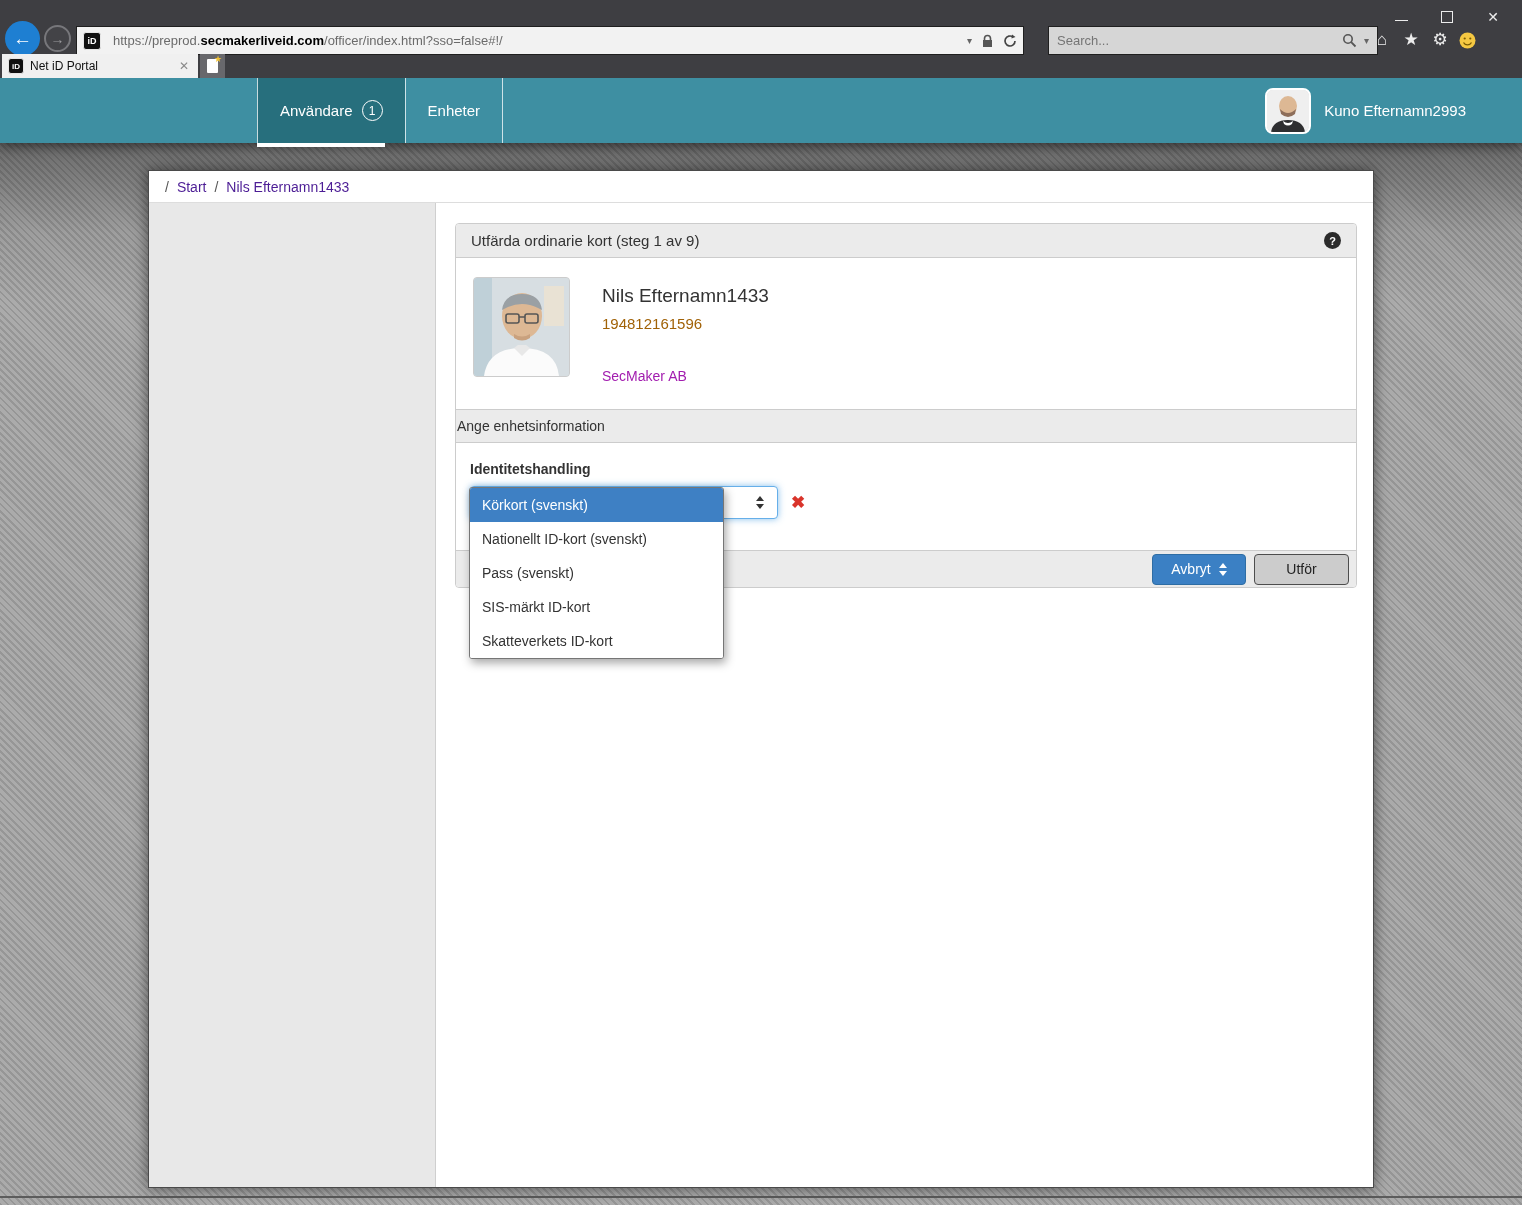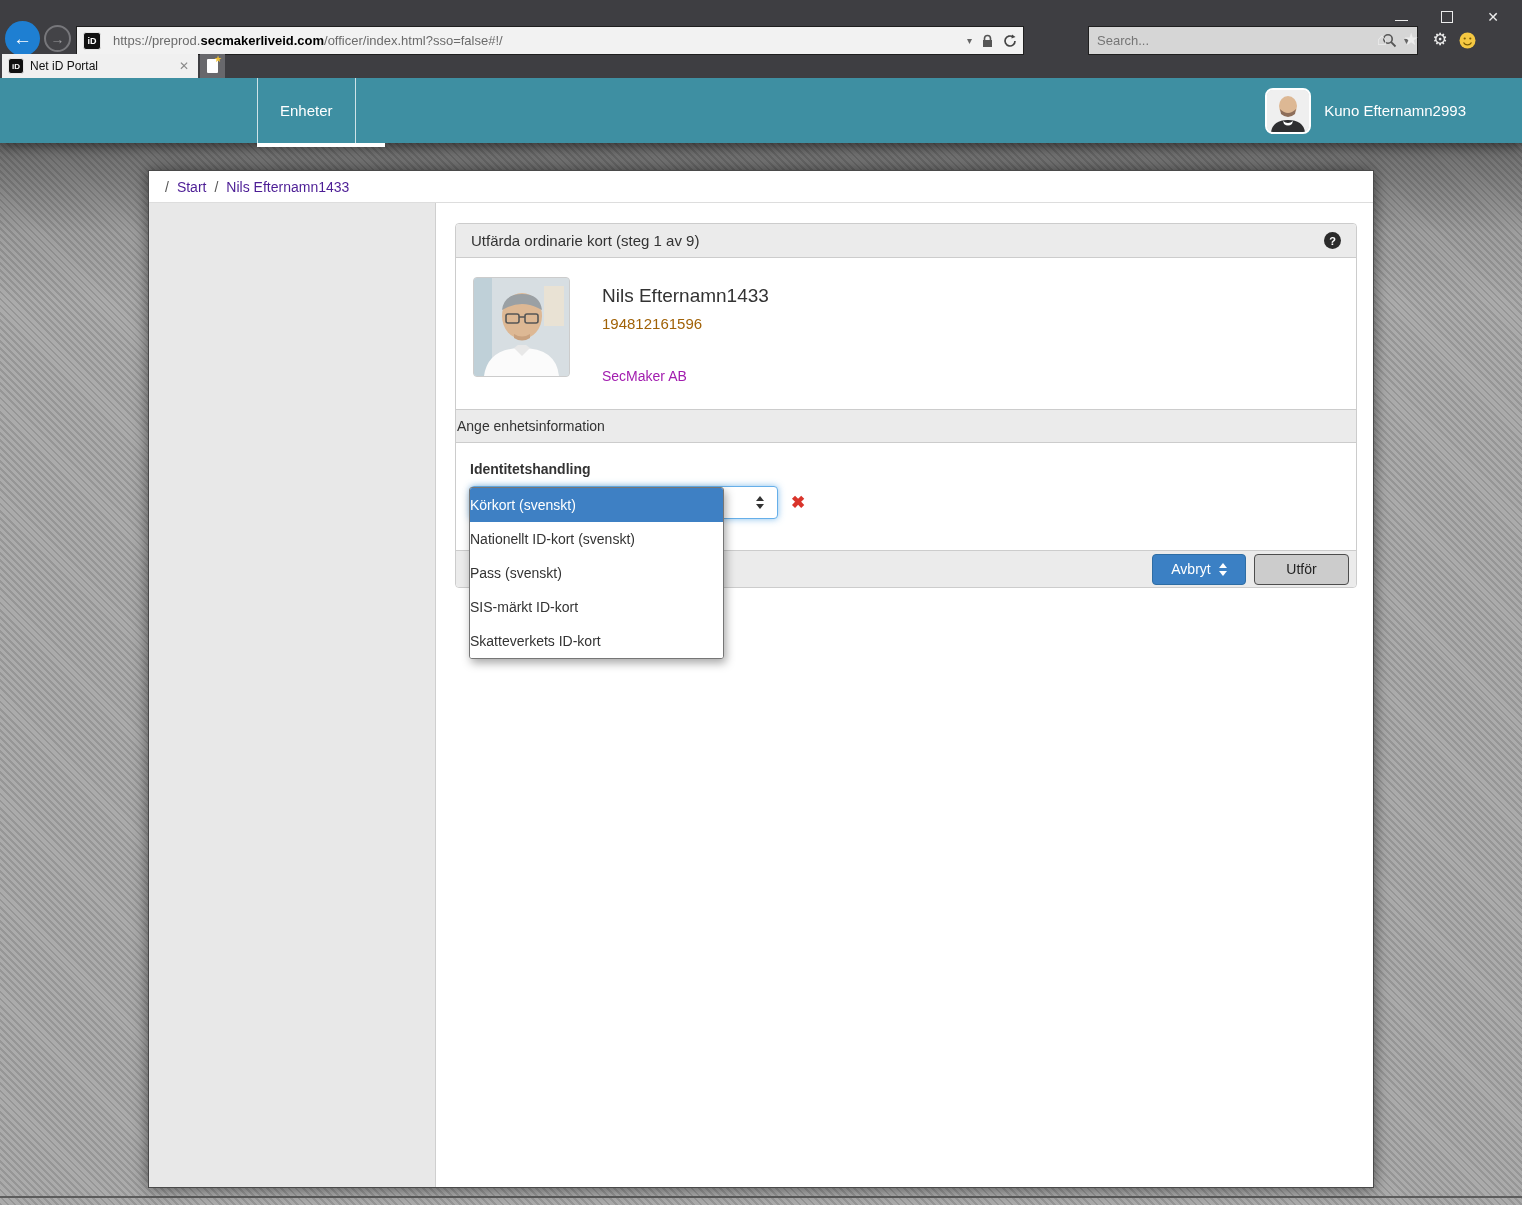--- a/index.html
+++ b/index.html
@@ -24,21 +24,21 @@
   .url-bar { position:absolute; left:76px; top:26px; width:948px; height:29px; background:#F2F2F2;
              border:1px solid #1f1f1f; display:flex; align-items:center; padding:0 6px; }
   .favicon { width:18px; height:18px; background:#111; border:1px solid #e6e6e6; border-radius:3px;
              color:#fff; font-size:9px; font-weight:bold; display:flex; align-items:center;
              justify-content:center; flex:0 0 auto; }
   .url-text { margin-left:12px; font-size:13px; color:#6b6b6b; white-space:nowrap; overflow:hidden; flex:1; }
   .url-text b { color:#000; font-weight:bold; }
   .url-icons { display:flex; align-items:center; gap:10px; color:#555; flex:0 0 auto; }
   .caret { font-size:10px; color:#666; }
 
-  .search-box { position:absolute; left:1088px; top:26px; width:330px; height:29px; background:#D6D6D6;
+  .search-box { position:absolute; left:1048px; top:26px; width:330px; height:29px; background:#D6D6D6;
                 border:1px solid #1f1f1f; display:flex; align-items:center; padding:0 8px; }
   .search-box input { flex:1; border:none; background:transparent; outline:none; font-size:13px;
                       color:#222; font-family:"Liberation Sans", sans-serif; }
   .tb-icons { position:absolute; left:1372px; top:29px; display:flex; align-items:center; gap:9px; }
   .tb-ic { color:#ececec; font-size:17px; line-height:22px; width:20px; text-align:center; }
 
   .tab-strip { position:absolute; left:0; top:54px; height:24px; display:flex; }
   .browser-tab { width:196px; margin-left:2px; background:#F0F0F0; display:flex; align-items:center;
                  padding:0 6px; }
   .browser-tab .favicon { width:16px; height:16px; font-size:8px; }
@@ -115,21 +115,21 @@
   .btn { height:31px; border-radius:4px; font-size:14px; display:flex; align-items:center;
          justify-content:center; font-family:"Liberation Sans", sans-serif; }
   .btn-cancel { width:94px; background:#3B80C4; color:#fff; border:1px solid #2e6da4; gap:8px; }
   .btn-cancel .tri-up { border-bottom-color:#fff; } .btn-cancel .tri-down { border-top-color:#fff; }
   .btn-submit { width:95px; background:#CCCCCC; color:#222; border:1px solid #4d4d4d; }
 
   
   .dropdown { position:absolute; left:469px; top:487px; width:255px; background:#fff;
               border:1px solid #767676; border-radius:3px; box-shadow:2px 4px 10px rgba(0,0,0,.35);
               z-index:60; overflow:hidden; }
-  .opt { height:34px; display:flex; align-items:center; font-size:14px; color:#333; background:#fff; }
+  .opt { height:34px; display:flex; align-items:center; padding-left:12px; font-size:14px; color:#333; background:#fff; }
   .opt.selected { background:#3E80C4; color:#fff; }
 </style>
 </head>
 <body>
 
 <div class="chrome">
   <div class="win-controls">
     <div class="win-btn">
         <span class="glyph-min"></span>
       </div>
@@ -194,20 +194,24 @@
     <div class="newtab-btn">
       <div class="page-ic">
           <span class="st">★</span>
         </div>
     </div>
   </div>
 </div>
 
 <div class="app-header">
   <div class="nav-tabs">
+    <div class="nav-tab active">
+      <span>Användare</span>
+      <span class="badge">1</span>
+    </div>
     <div class="nav-tab">
       <span>Enheter</span>
     </div>
   </div>
   <div class="profile">
     <div class="avatar-sm">
       <svg width="42" height="42" viewBox="0 0 42 42">
           <rect width="42" height="42" fill="#efefef"></rect>
           <ellipse cx="21" cy="16" rx="9" ry="10" fill="#DDB894"></ellipse>
           <path d="M13 19 q8 8 16 0 l-1 5 q-7 6 -14 0 z" fill="#8D6E5A"></path>

